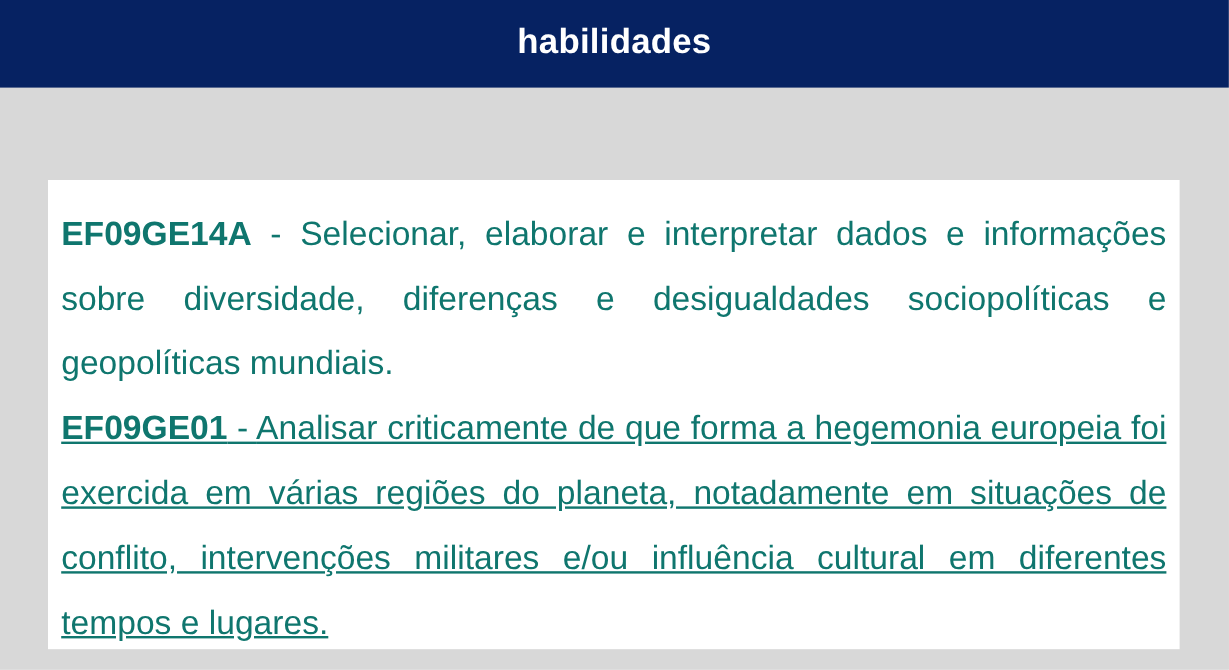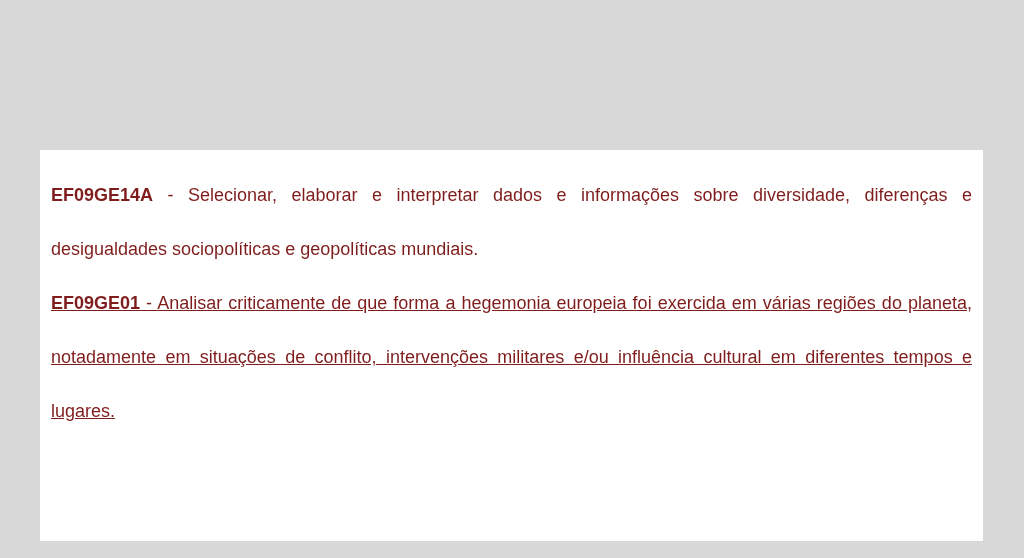--- a/index.html
+++ b/index.html
@@ -47,23 +47,23 @@
     top: 150px;
     width: 943px;
     height: 391px;
     background: #ffffff;
     box-sizing: border-box;
     padding: 18px 11px 0 11px;
     overflow: hidden;
   }
   .skill-paragraph {
     margin: 0;
-    color: #7f1d1d;
+    color: #0f766e;
     font-family: "Liberation Sans", sans-serif;
-    font-size: 18px;
+    font-size: 28px;
     line-height: 54px;
     text-align: justify;
     text-justify: inter-word;
     word-spacing: 0px;
     hyphens: none;
   }
   .skill-paragraph + .skill-paragraph {
     margin-top: 0px;
     text-decoration: underline;
   }
@@ -75,20 +75,23 @@
   }
   .skill-text {
     font-weight: normal;
   }
 </style>
 </head>
 <body>
 
 <div class="page">
 
+  <div class="header-bar">
+    <div class="header-title">habilidades</div>
+  </div>
 
   <div class="card">
 
     <p class="skill-paragraph">
       <span class="skill-code">EF09GE14A</span><span class="skill-dash"> - </span><span class="skill-text"> Selecionar, elaborar e interpretar dados e informações sobre diversidade, diferenças e desigualdades sociopolíticas e geopolíticas mundiais.</span>
     </p>
 
     <p class="skill-paragraph">
       <span class="skill-code">EF09GE01</span><span class="skill-dash"> - </span><span class="skill-text"> Analisar criticamente de que forma a hegemonia europeia foi exercida em várias regiões do planeta, notadamente em situações de conflito, intervenções militares e/ou influência cultural em diferentes tempos e lugares.</span>
     </p>

